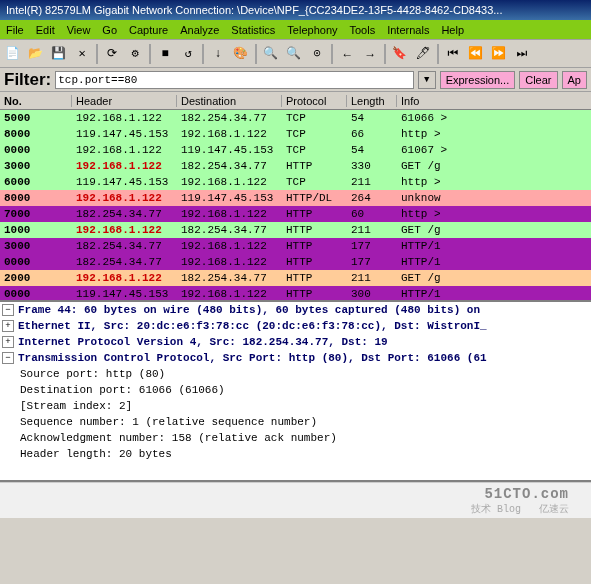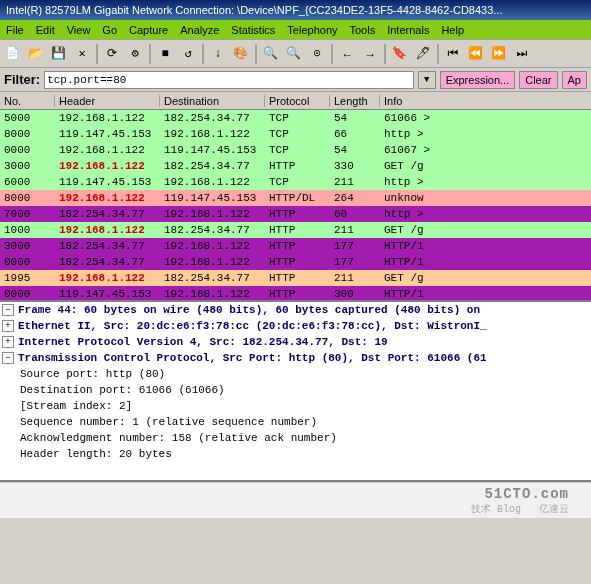--- a/index.html
+++ b/index.html
@@ -72,21 +72,21 @@
       background: #d4d0c8;
       display: flex;
       align-items: center;
       height: 24px;
       padding: 2px 4px;
       border-bottom: 1px solid #a0a0a0;
       gap: 4px;
     }
     #filter-label {
       font-family: 'Segoe UI', Tahoma, sans-serif;
-      font-size: 13px;
+      font-size: 17px;
       font-weight: bold;
     }
     #filter-input {
       flex: 1;
       height: 18px;
       background: white;
       border: 1px solid #888;
       font-size: 11px;
       font-family: 'Courier New', monospace;
       padding: 0 2px;
@@ -122,21 +122,21 @@
     #packet-list-header {
       display: flex;
       background: #d4d0c8;
       border-bottom: 1px solid #808080;
       font-family: 'Segoe UI', Tahoma, sans-serif;
       font-size: 11px;
       font-weight: normal;
       height: 18px;
       align-items: center;
     }
-    .col-no { width: 55px; padding-left: 4px; flex-shrink: 0; }
+    .col-no { width: 72px; padding-left: 4px; flex-shrink: 0; font-weight: bold; }
     .col-source { width: 105px; padding-left: 4px; flex-shrink: 0; }
     .col-dest { width: 105px; padding-left: 4px; flex-shrink: 0; }
     .col-proto { width: 65px; padding-left: 4px; flex-shrink: 0; }
     .col-len { width: 50px; padding-left: 4px; flex-shrink: 0; }
     .col-info { flex: 1; padding-left: 4px; }
 
     .packet-row {
       display: flex;
       height: 16px;
       align-items: center;
@@ -371,21 +371,21 @@
       </div>
       <div class="packet-row row-white">
         <div class="col-no">0000</div>
         <div class="col-source" style="">182.254.34.77</div>
         <div class="col-dest">192.168.1.122</div>
         <div class="col-proto">HTTP</div>
         <div class="col-len">177</div>
         <div class="col-info">HTTP/1</div>
       </div>
       <div class="packet-row row-orange">
-        <div class="col-no">1995</div>
+        <div class="col-no">2000</div>
         <div class="col-source" style="color:#cc0000;font-weight:bold;">192.168.1.122</div>
         <div class="col-dest">182.254.34.77</div>
         <div class="col-proto">HTTP</div>
         <div class="col-len">211</div>
         <div class="col-info">GET /g</div>
       </div>
       <div class="packet-row row-white">
         <div class="col-no">0000</div>
         <div class="col-source" style="">119.147.45.153</div>
         <div class="col-dest">192.168.1.122</div>

